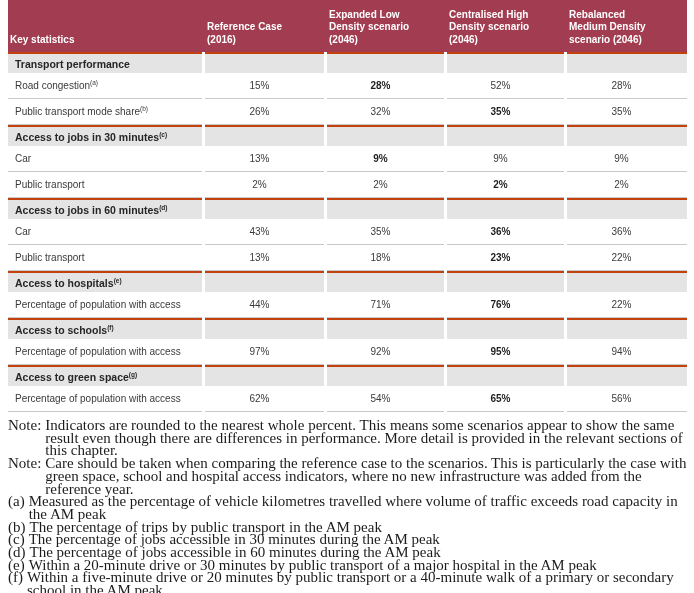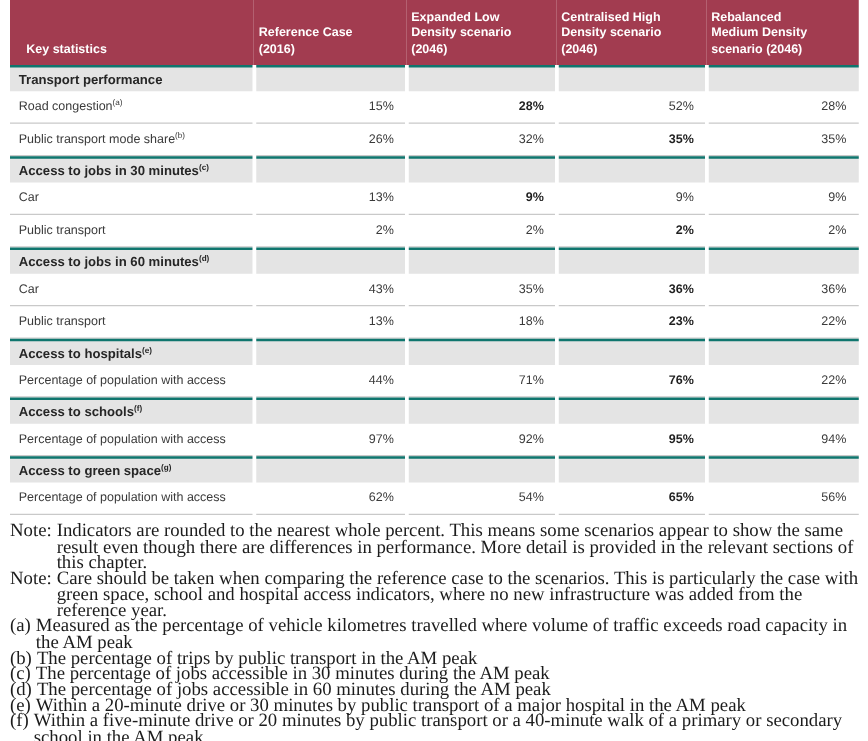--- a/index.html
+++ b/index.html
@@ -9,27 +9,27 @@
   html,body{margin:0;padding:0;background:#fff;}
   .page{width:694px;height:593px;background:#ffffff;overflow:hidden;
         font-family:"Liberation Sans",sans-serif;position:relative;}
   .title{font-family:"Liberation Serif",serif;font-style:italic;font-size:11.5px;
          color:var(--title-red);margin:9px 8px 8px 8px;}
   .table-wrap{position:relative;margin-left:8px;width:679px;}
   table{border-collapse:separate;border-spacing:0;width:679px;table-layout:fixed;}
   thead th{background:var(--maroon);color:var(--header-text);font-weight:bold;
            font-size:10px;line-height:12.5px;text-align:left;vertical-align:bottom;
            padding:5px 9px 6px 4px;height:52px;box-sizing:border-box;}
-  thead th:first-child{text-align:left;padding-left:13px;}
+  thead th:first-child{text-align:left;padding-left:2px;}
   tbody td{font-size:10px;color:var(--body-text);box-sizing:border-box;}
   tr.data td{border-bottom:1px solid var(--divider);height:26px;}
   td.label{text-align:left;padding-left:7px;}
-  td.val{text-align:right;padding-right:10px;}
+  td.val{text-align:center;padding-right:10px;}
   td.best{font-weight:bold;color:#1f1f1f;}
-  tr.section td{background:var(--section-bg);border-top:2px solid #0f766e;height:21px;
+  tr.section td{background:var(--section-bg);border-top:2px solid #c2410c;height:21px;
                 font-weight:bold;font-size:10.5px;color:#262626;}
   tr.section td:first-child{padding-left:7px;}
   sup{font-size:6.5px;vertical-align:4px;line-height:0;}
   .gap{position:absolute;top:52px;bottom:0;width:3px;background:#ffffff;}
   .gap1{left:194px;} .gap2{left:316px;} .gap3{left:436px;} .gap4{left:556px;}
   .notes{margin:7px 6px 0 8px;font-family:"Liberation Serif",serif;font-size:15px;
          line-height:12.7px;color:#1c1c1c;}
   .note{display:flex;}
   .prefix{flex:0 0 auto;margin-right:4px;white-space:nowrap;}
   .ntext{flex:1 1 auto;}

